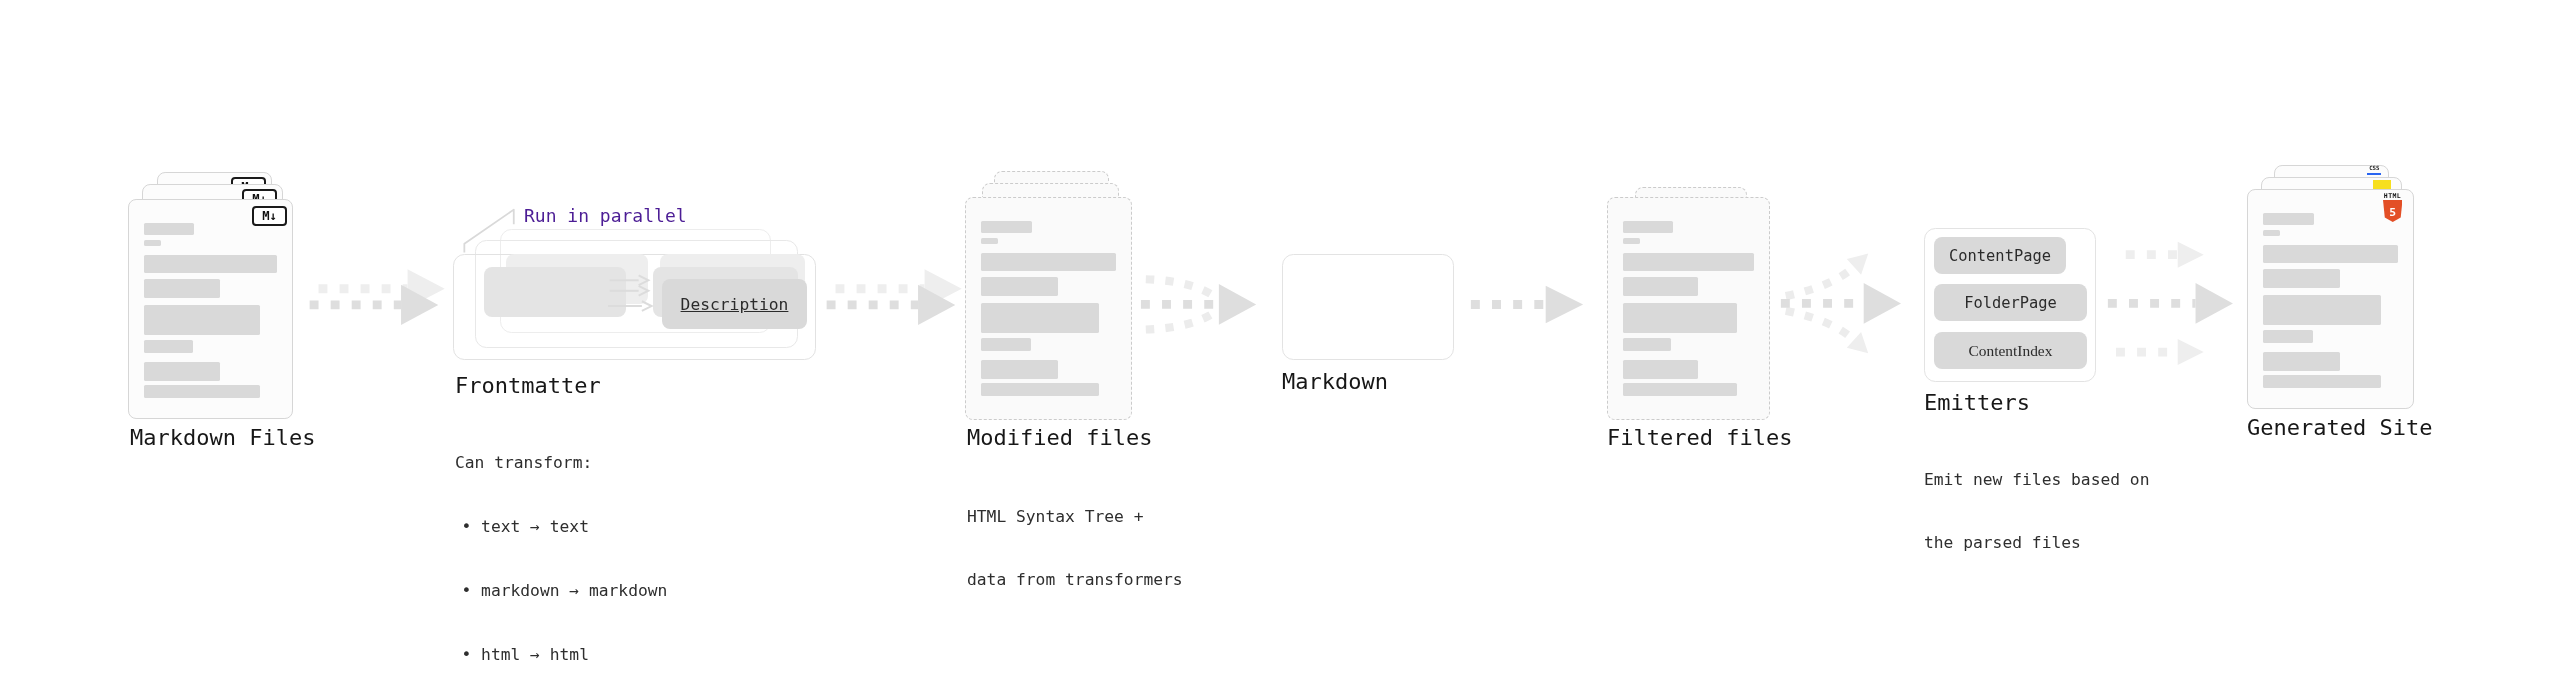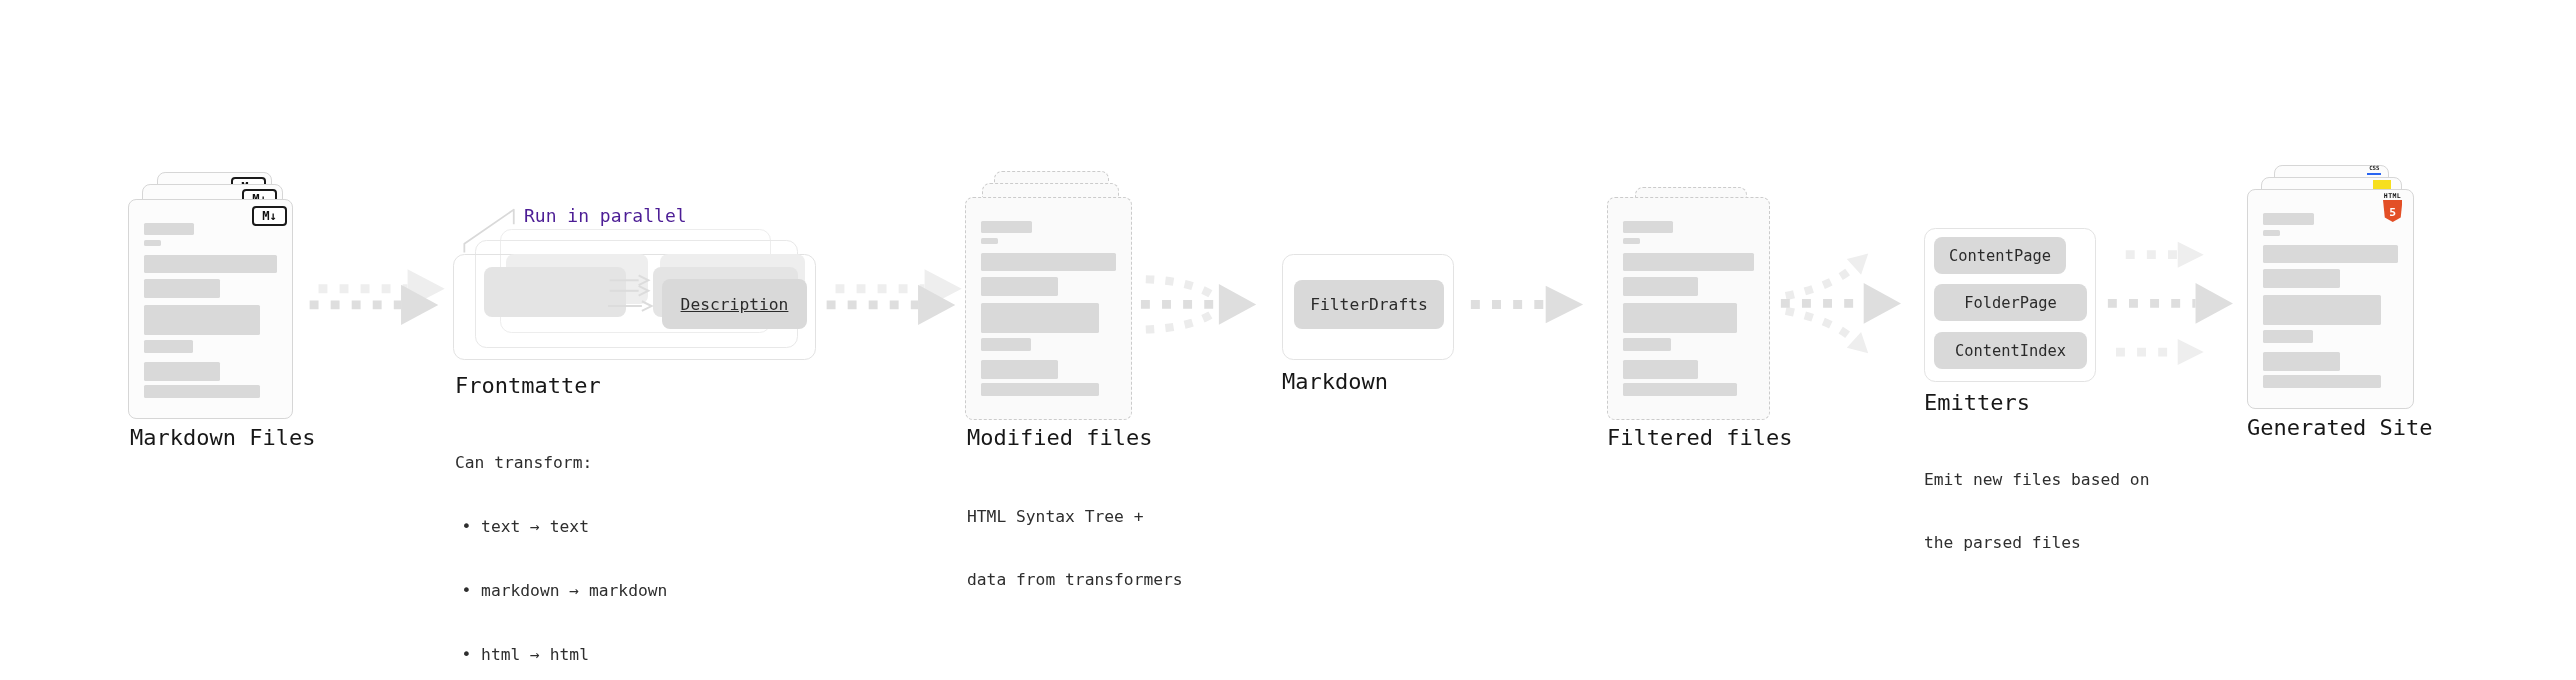--- a/index.html
+++ b/index.html
@@ -156,21 +156,20 @@
   </div>
 
   <svg class="arr" style="left:1136px;top:237px;" width="130" height="138" viewBox="0 0 160 170">
     <path class="curve" d="M12,52 Q70,54 98,74"></path>
     <path class="curve" d="M12,114 Q70,112 98,92"></path>
     <line class="dash-dark" x1="6" y1="83" x2="102" y2="83"></line>
     <polygon class="head-dark" points="102,58 148,83 102,108"></polygon>
   </svg>
 
   <div class="box" style="left:1282px;top:254px;width:172px;height:106px;"></div>
-  <div class="pill" style="left:1294px;top:280px;width:150px;height:49px;">FilterDrafts</div>
   <div class="node-title" style="left:1282px;top:371px;">Markdown</div>
 
   <svg class="arr" style="left:1466px;top:280px;" width="122" height="49" viewBox="0 0 150 60">
     <line class="dash-dark" x1="6" y1="30" x2="98" y2="30"></line>
     <polygon class="head-dark" points="98,7 144,30 98,53"></polygon>
   </svg>
 
   <div class="page dashed" style="left:1635px;top:187px;width:112px;height:98px;"></div>
   <div class="page dashed" style="left:1607px;top:197px;width:163px;height:223px;">
     <div class="doc-body">
@@ -191,21 +190,21 @@
     <polygon class="head-light" points="113.6,21.7 104.8,47.6 87.2,28.4"></polygon>
     <path class="curve" d="M12,92 Q70,104 96,128"></path>
     <polygon class="head-light" points="113.6,144.3 104.8,118.4 87.2,137.6"></polygon>
     <line class="dash-dark" x1="6" y1="83" x2="108" y2="83"></line>
     <polygon class="head-dark" points="108,58 154,83 108,108"></polygon>
   </svg>
 
   <div class="box" style="left:1924px;top:228px;width:172px;height:154px;"></div>
   <div class="pill sm" style="left:1934px;top:237px;width:132px;height:37px;">ContentPage</div>
   <div class="pill sm" style="left:1934px;top:284px;width:153px;height:37px;">FolderPage</div>
-  <div class="pill sm" style="left:1934px;top:332px;width:153px;height:37px;">ContentIndex</div>
+  <div class="pill sm" style="left:1934px;top:332px;width:153px;height:37px;font-family:Liberation Serif, serif;">ContentIndex</div>
   <div class="node-title" style="left:1924px;top:392px;">Emitters</div>
   <div class="node-desc" style="left:1924px;top:427px;">
     <div>Emit new files based on</div>
     <div>the parsed files</div>
   </div>
 
   <svg class="arr" style="left:2103px;top:240px;" width="134" height="130" viewBox="0 0 165 160">
     <line class="dash-light" x1="28" y1="18" x2="92" y2="18"></line>
       <polygon class="head-light" points="92,2 124,18 92,34"></polygon>
     <line class="dash-dark" x1="6" y1="78" x2="114" y2="78"></line>

